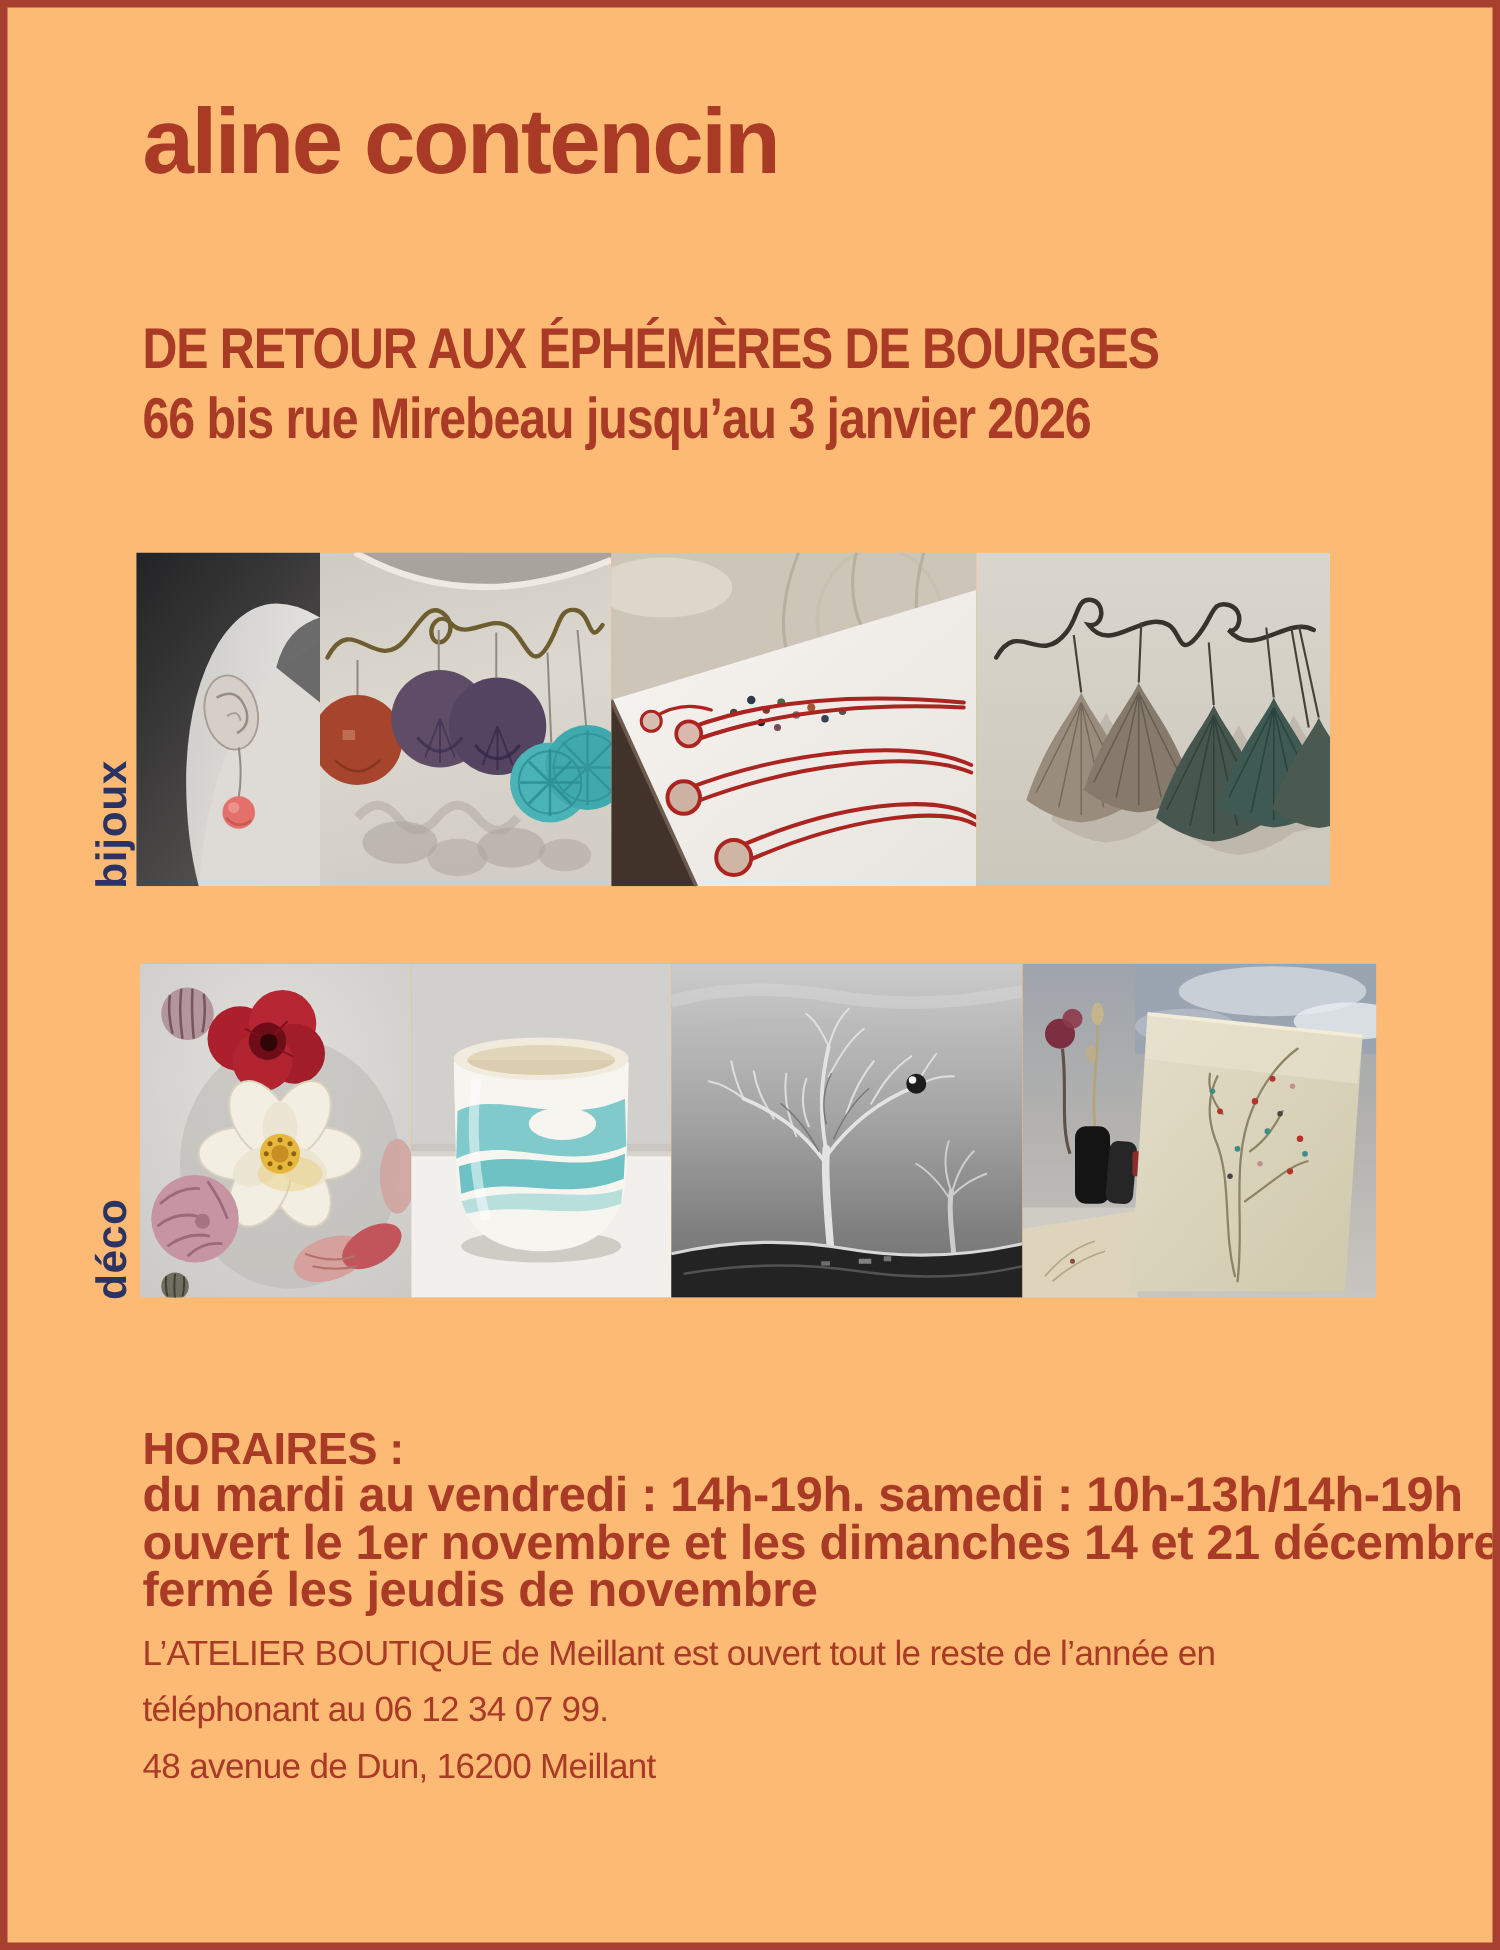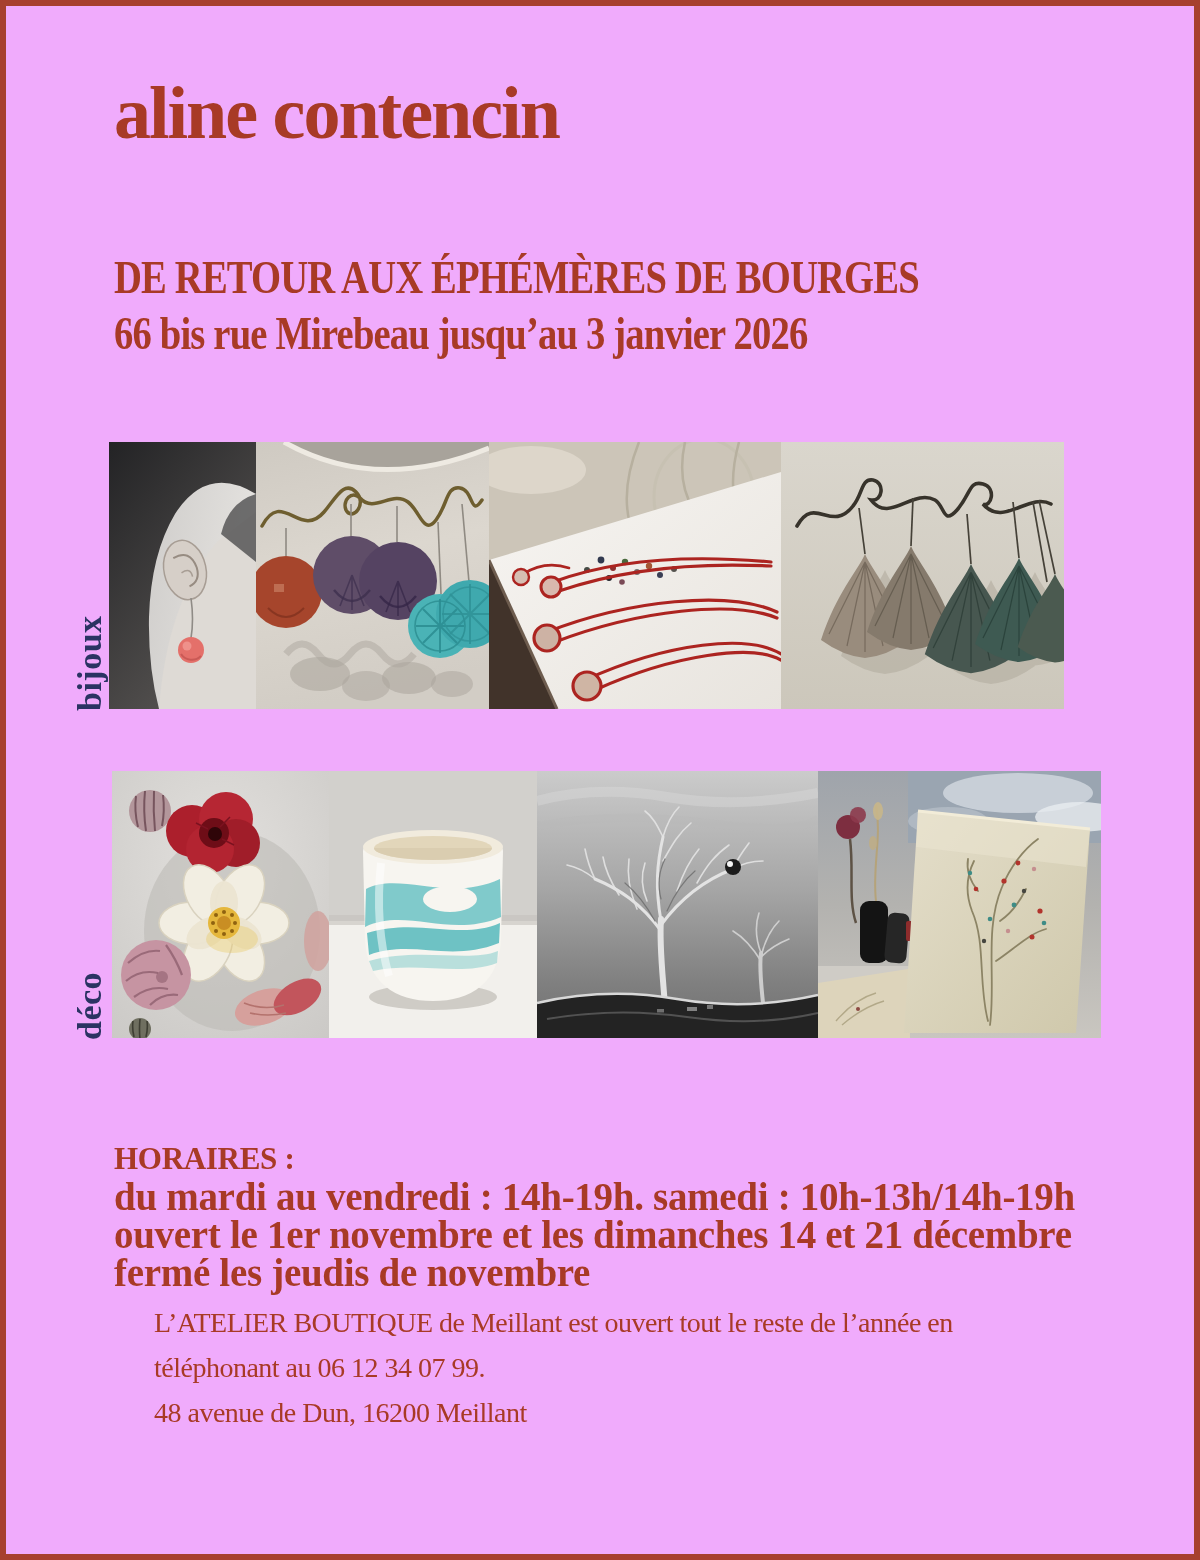--- a/index.html
+++ b/index.html
@@ -7,23 +7,23 @@
     --red:#a83a26;
     --border-red:#a7402e;
     --navy:#2b3363;
   }
   html,body{margin:0;padding:0;background:#ffffff;}
   .page{
     position:relative;
     width:1200px;height:1560px;
     box-sizing:border-box;
     border:6px solid var(--border-red);
-    background:#f0abfc;
+    background:#fdba74;
     overflow:hidden;
-    font-family:Liberation Serif, serif;
+    font-family:Liberation Sans, sans-serif;
   }
   
   .header{padding:70px 0 0 108px;}
   .artist{
     margin:0;font-size:74px;line-height:1;font-weight:bold;
     color:var(--red);letter-spacing:-2px;
   }
   .specialty{
     margin-top:4px;font-size:45px;line-height:1.05;
     color:var(--red);letter-spacing:-0.5px;
@@ -53,23 +53,23 @@
   .p-tree{width:281px;margin-left:18px;}
   .p-plate{width:283px;margin-left:12px;}
   .row-label{
     position:absolute;left:104px;bottom:-2px;
     transform:rotate(-90deg);transform-origin:0 100%;
     font-size:34px;line-height:40px;font-weight:bold;
     color:var(--navy);letter-spacing:0.5px;white-space:nowrap;
   }
   
   .hours{margin:102px 0 0 108px;color:var(--red);}
-  .hours-title{font-size:31px;line-height:38px;font-weight:bold;letter-spacing:-0.3px;}
+  .hours-title{font-size:36px;line-height:38px;font-weight:bold;letter-spacing:-0.3px;}
   .hours-bold{font-size:39px;line-height:38px;font-weight:bold;letter-spacing:-0.3px;white-space:nowrap;}
-  .hours-info{margin-top:8px;margin-left:40px;}
+  .hours-info{margin-top:8px;}
   .hours-reg{font-size:28px;line-height:45px;letter-spacing:-0.5px;white-space:nowrap;}
 </style>
 </head>
 <body>
 
 <div class="page">
 
   <header class="header">
     <h1 class="artist">aline contencin</h1>
   </header>

